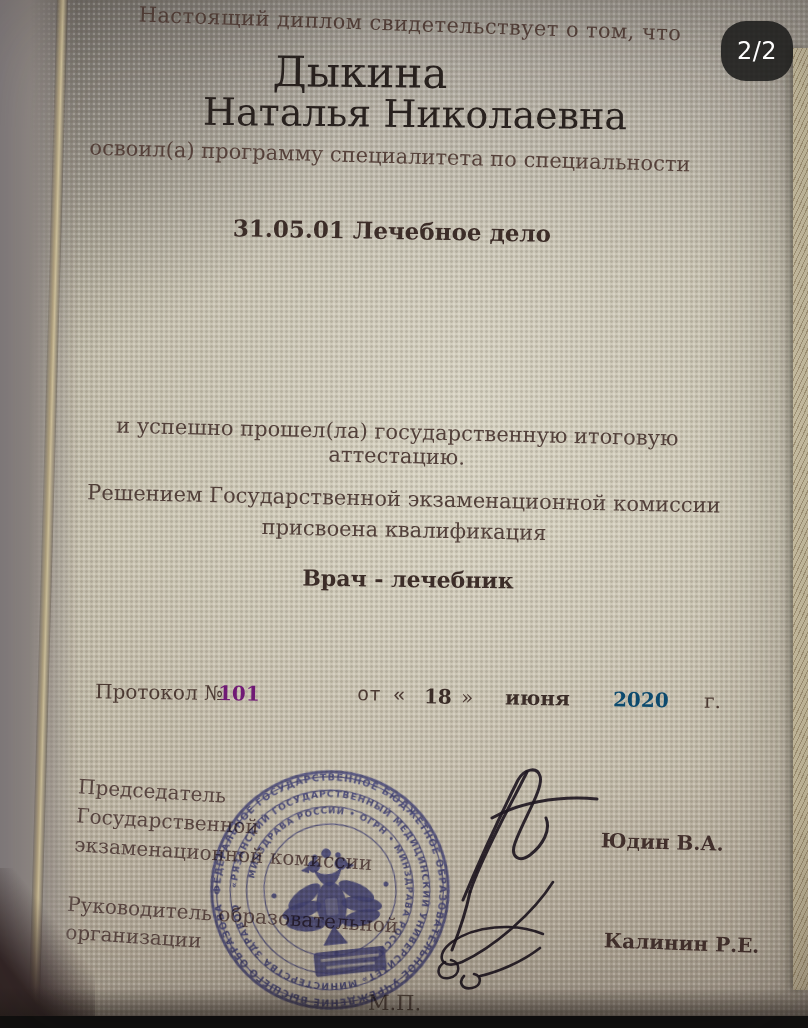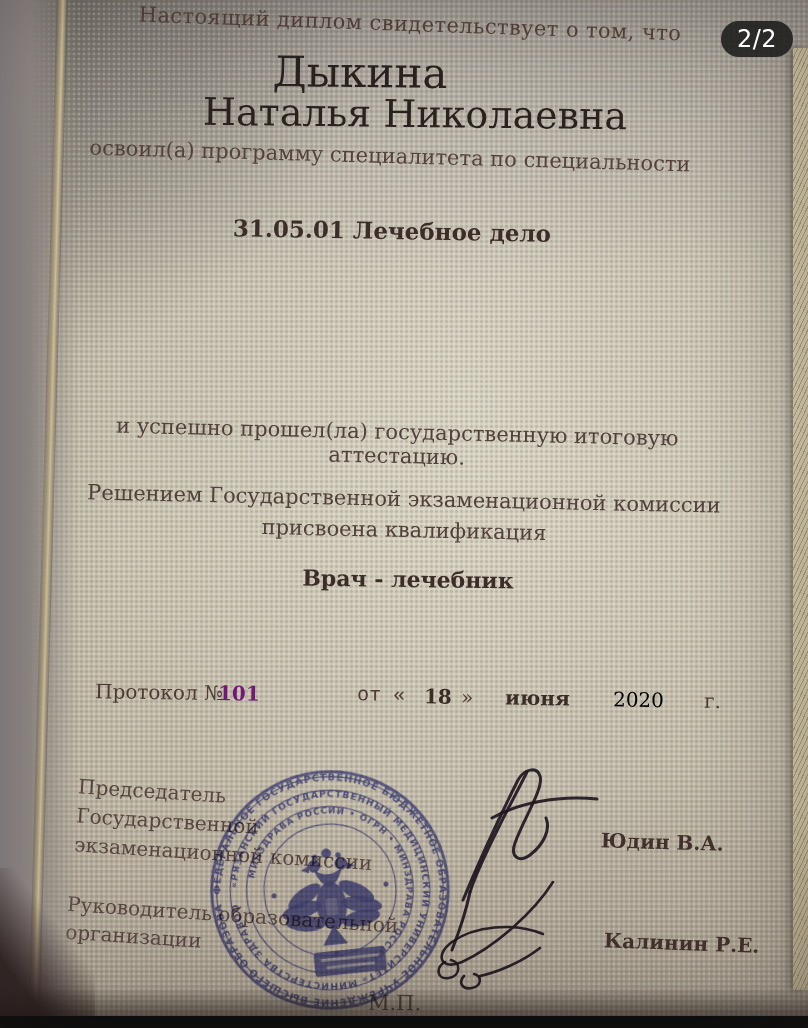--- a/index.html
+++ b/index.html
@@ -37,21 +37,21 @@
   .decision2{left:74px;top:518px;width:660px;font-size:21px;transform:rotate(1.2deg);color:#52403a;}
   .qualification{left:148px;top:566px;width:520px;font-size:22px;font-weight:bold;color:#3c2d28;transform:rotate(.8deg);}
   .protocol-row{left:0;top:684px;width:808px;height:30px;font-size:20px;transform:rotate(.9deg);color:#4c3a33;}
   .protocol-row span{position:absolute;top:0;}
   .p-label{left:95px;}
   .p-number{left:218px;font-weight:bold;color:#701a75;}
   .p-from{left:357px;font-family:Liberation Mono, monospace;}
   .p-day{left:424px;font-weight:bold;color:#3a2c27;text-align:center;}
   .p-quote{left:461px;}
   .p-month{left:505px;font-weight:bold;color:#3a2c27;}
-  .p-year{left:613px;font-weight:normal;color:#000000;}
+  .p-year{left:613px;font-weight:bold;color:#0c4a6e;}
   .p-suffix{left:704px;}
   .chairman-block{left:76px;top:783px;width:340px;font-size:20px;line-height:29px;transform:rotate(3.6deg);color:#584540;}
   .head-block{left:66px;top:901px;width:340px;font-size:20px;line-height:28px;transform:rotate(3.8deg);color:#584540;}
   .sig-name{font-size:20px;font-weight:bold;color:#42302c;}
   .name-yudin{left:601px;top:830px;transform:rotate(1.6deg);}
   .name-kalinin{left:604px;top:931px;transform:rotate(2deg);}
   .mp{left:368px;top:991px;font-size:21px;color:#4e4038;transform:rotate(.8deg);}
   
   .stamp{position:absolute;left:204px;top:764px;width:252px;height:252px;mix-blend-mode:multiply;opacity:.9;filter:blur(.3px);transform:rotate(-6deg);}
   .sigs{position:absolute;inset:0;mix-blend-mode:multiply;}
@@ -67,21 +67,21 @@
     background:linear-gradient(0deg,rgba(28,22,19,.55),rgba(28,22,19,0));}
   .bottom-bar{position:absolute;left:0;bottom:0;width:100%;height:12px;background:#0b0b0b;}
   .right-strip{position:absolute;right:0;top:48px;width:15px;height:942px;
     background:
       repeating-linear-gradient(115deg,rgba(104,82,48,.38) 0 1px,rgba(104,82,48,0) 1px 4px),
       linear-gradient(180deg,#cfc5a6,#dbd1b2 40%,#d2c7a6 80%,#b7ab90);
     box-shadow:-4px 0 7px rgba(60,55,45,.45);}
   .vignette{position:absolute;inset:0;box-shadow:inset 0 0 110px rgba(40,35,30,.32);pointer-events:none;}
   
   .badge{
-    position:absolute;right:15px;top:21px;padding:4px 16px;border-radius:25px;
+    position:absolute;right:15px;top:21px;padding:16px 16px;border-radius:25px;
     background:rgba(29,29,27,.88);color:#fff;
     font-family:"DejaVu Sans","Liberation Sans",sans-serif;font-size:24px;letter-spacing:.5px;
   }
 </style>
 </head>
 <body>
 
 <div class="photo">
   <div class="paper-base"></div>
   <div class="paper-texture"></div>

